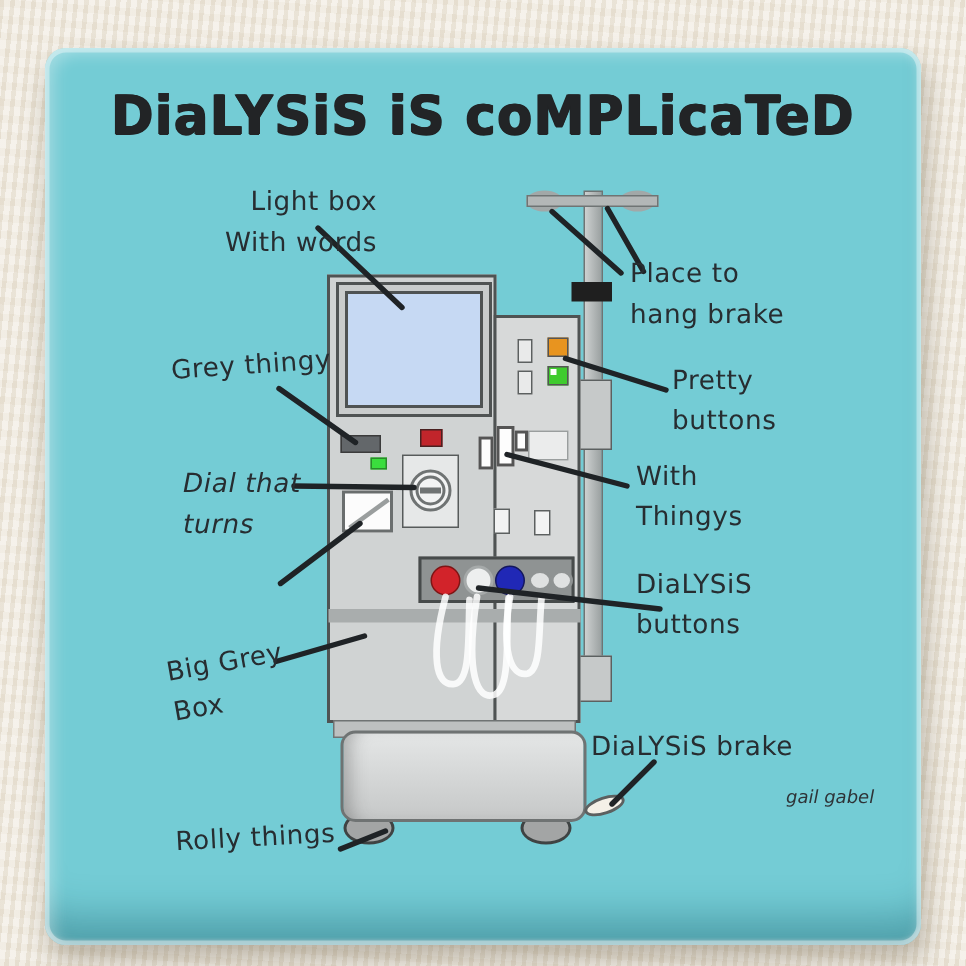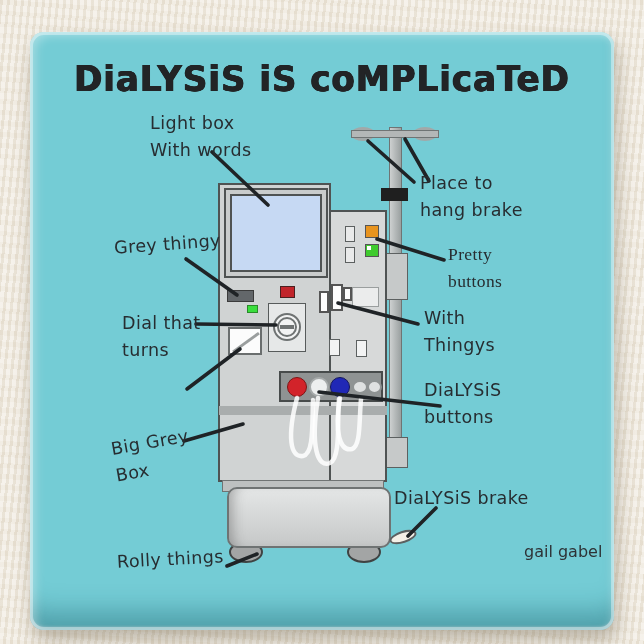--- a/index.html
+++ b/index.html
@@ -29,21 +29,21 @@
     left:30px;top:58px;width:584px;text-align:center;
     font-size:34px;font-weight:900;color:#222426;letter-spacing:1px;
     text-shadow:0.6px 0 #222426,-0.6px 0 #222426,0 0.6px #222426;
     transform:scaleY(1.06);
   }
   
   .label{
     color:#272d31;font-size:17.5px;line-height:1.52;white-space:pre-line;
     letter-spacing:0.4px;z-index:11;
   }
-  #sig{left:524px;top:542px;font-size:16px;color:#2e3337;z-index:11;}
+  #sig{left:524px;top:524px;font-size:12px;font-style:italic;color:#2e3337;z-index:11;}
   
   .part{position:absolute;box-sizing:border-box;}
   #pole{left:389px;top:127px;width:13px;height:341px;z-index:1;
     background:linear-gradient(90deg,#cdd0d0,#9aa0a0);border:1px solid #6f7474;}
   #tbar{left:351px;top:130px;width:88px;height:8px;background:#b3b7b7;border:1px solid #6f7474;z-index:1;}
   .hook{width:24px;height:14px;border:3px solid #a2a8a8;border-radius:50%;background:transparent;z-index:0;}
   #hookL{left:351px;top:127px;} #hookR{left:413px;top:127px;}
   #clamp{left:381px;top:188px;width:27px;height:13px;background:#1f1f1f;z-index:2;}
   .bracket{background:#c6c9c9;border:1px solid #5c6060;z-index:2;}
   #bracketUp{left:384px;top:253px;width:24px;height:47px;}
@@ -163,28 +163,28 @@
     <line x1="338" y1="303" x2="418" y2="324"></line>
     <line x1="196" y1="324" x2="276" y2="325"></line>
     <line x1="187" y1="389" x2="240" y2="349"></line>
     <line x1="319" y1="392" x2="440" y2="406"></line>
     <line x1="184" y1="441" x2="243" y2="424"></line>
     <line x1="436" y1="508" x2="408" y2="536"></line>
     <line x1="227" y1="566" x2="257" y2="554"></line>
   </g>
 </svg>
 
-<div class="abs label" style="left:150px;top:110px;">Light box
+<div class="abs label" style="left:150px;top:122px;text-align:right;">Light box
 With words</div>
 <div class="abs label" style="left:420px;top:170px;">Place to
 hang brake</div>
 <div class="abs label" style="left:114px;top:231px;transform:rotate(-4deg);">Grey thingy</div>
-<div class="abs label" style="left:448px;top:241px;font-family:Liberation Serif, serif;">Pretty
+<div class="abs label" style="left:448px;top:241px;">Pretty
 buttons</div>
-<div class="abs label" style="left:122px;top:310px;">Dial that
+<div class="abs label" style="left:122px;top:310px;font-style:italic;">Dial that
 turns</div>
 <div class="abs label" style="left:424px;top:305px;">With
 Thingys</div>
 <div class="abs label" style="left:424px;top:377px;">DiaLYSiS
 buttons</div>
 <div class="abs label" style="left:113px;top:429px;transform:rotate(-10deg);">Big Grey
 Box</div>
 <div class="abs label" style="left:394px;top:485px;white-space:nowrap;">DiaLYSiS brake</div>
 <div class="abs label" style="left:117px;top:546px;white-space:nowrap;transform:rotate(-3deg);">Rolly things</div>
 

